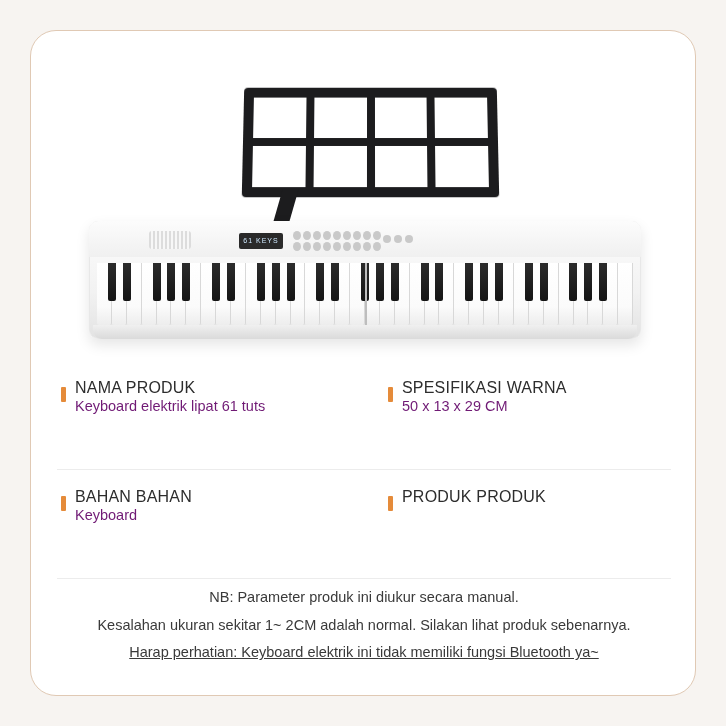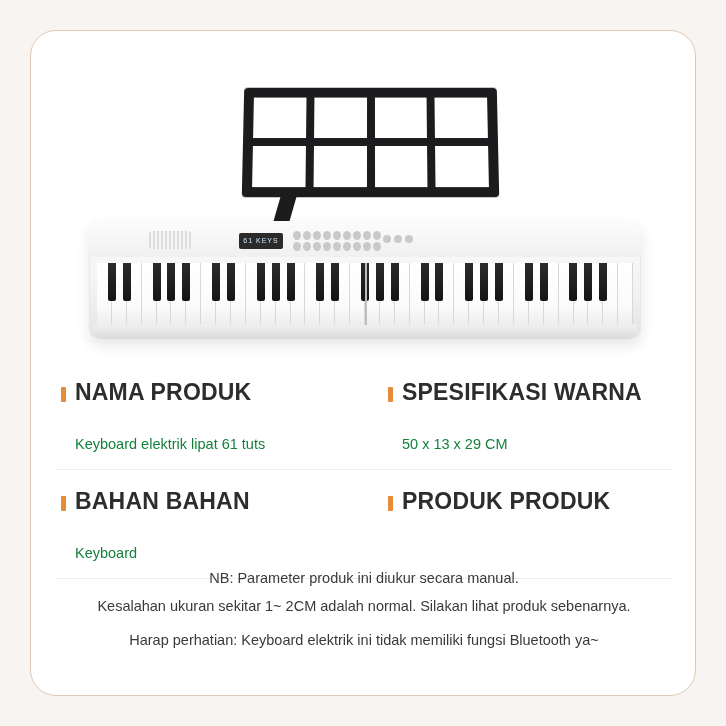--- a/index.html
+++ b/index.html
@@ -164,51 +164,51 @@
   }
   .bullet {
     position: absolute;
     left: 30px; top: 26px;
     width: 5px; height: 15px;
     background: #e58b3a;
     border-radius: 1px;
   }
   .spec-cell.tall .bullet { top: 26px; }
   .spec-title {
-    font-size: 23px;
-    font-weight: bold;
+    font-size: 16px;
+    font-weight: normal;
     color: #2d2d2d;
     letter-spacing: .2px;
     line-height: 1.18;
   }
   .spec-value {
-    margin-top: 30px;
+    margin-top: 0;
     font-size: 14.5px;
-    color: #15803d;
+    color: #701a75;
   }
   .spec-cell.right { padding-left: 38px; }
   .spec-cell.right .bullet { left: 24px; }
 
   .divider {
     margin: 0 26px;
     height: 1px;
     background: #ececec;
   }
 
   
   #note {
     position: absolute;
-    left: 0; bottom: 40px;
+    left: 0; bottom: 28px;
     width: 666px;
     text-align: center;
     color: #3a3a3a;
     font-size: 14.5px;
     line-height: 1.9;
   }
-  #note .nb-last { margin-top: 7px; }
+  #note .nb-last { margin-top: 0; text-decoration: underline; }
 </style>
 </head>
 <body>
 
 <div id="card">
 
   <div id="photo">
 
     <div class="stand-frame">
       <div class="stand-inner">

